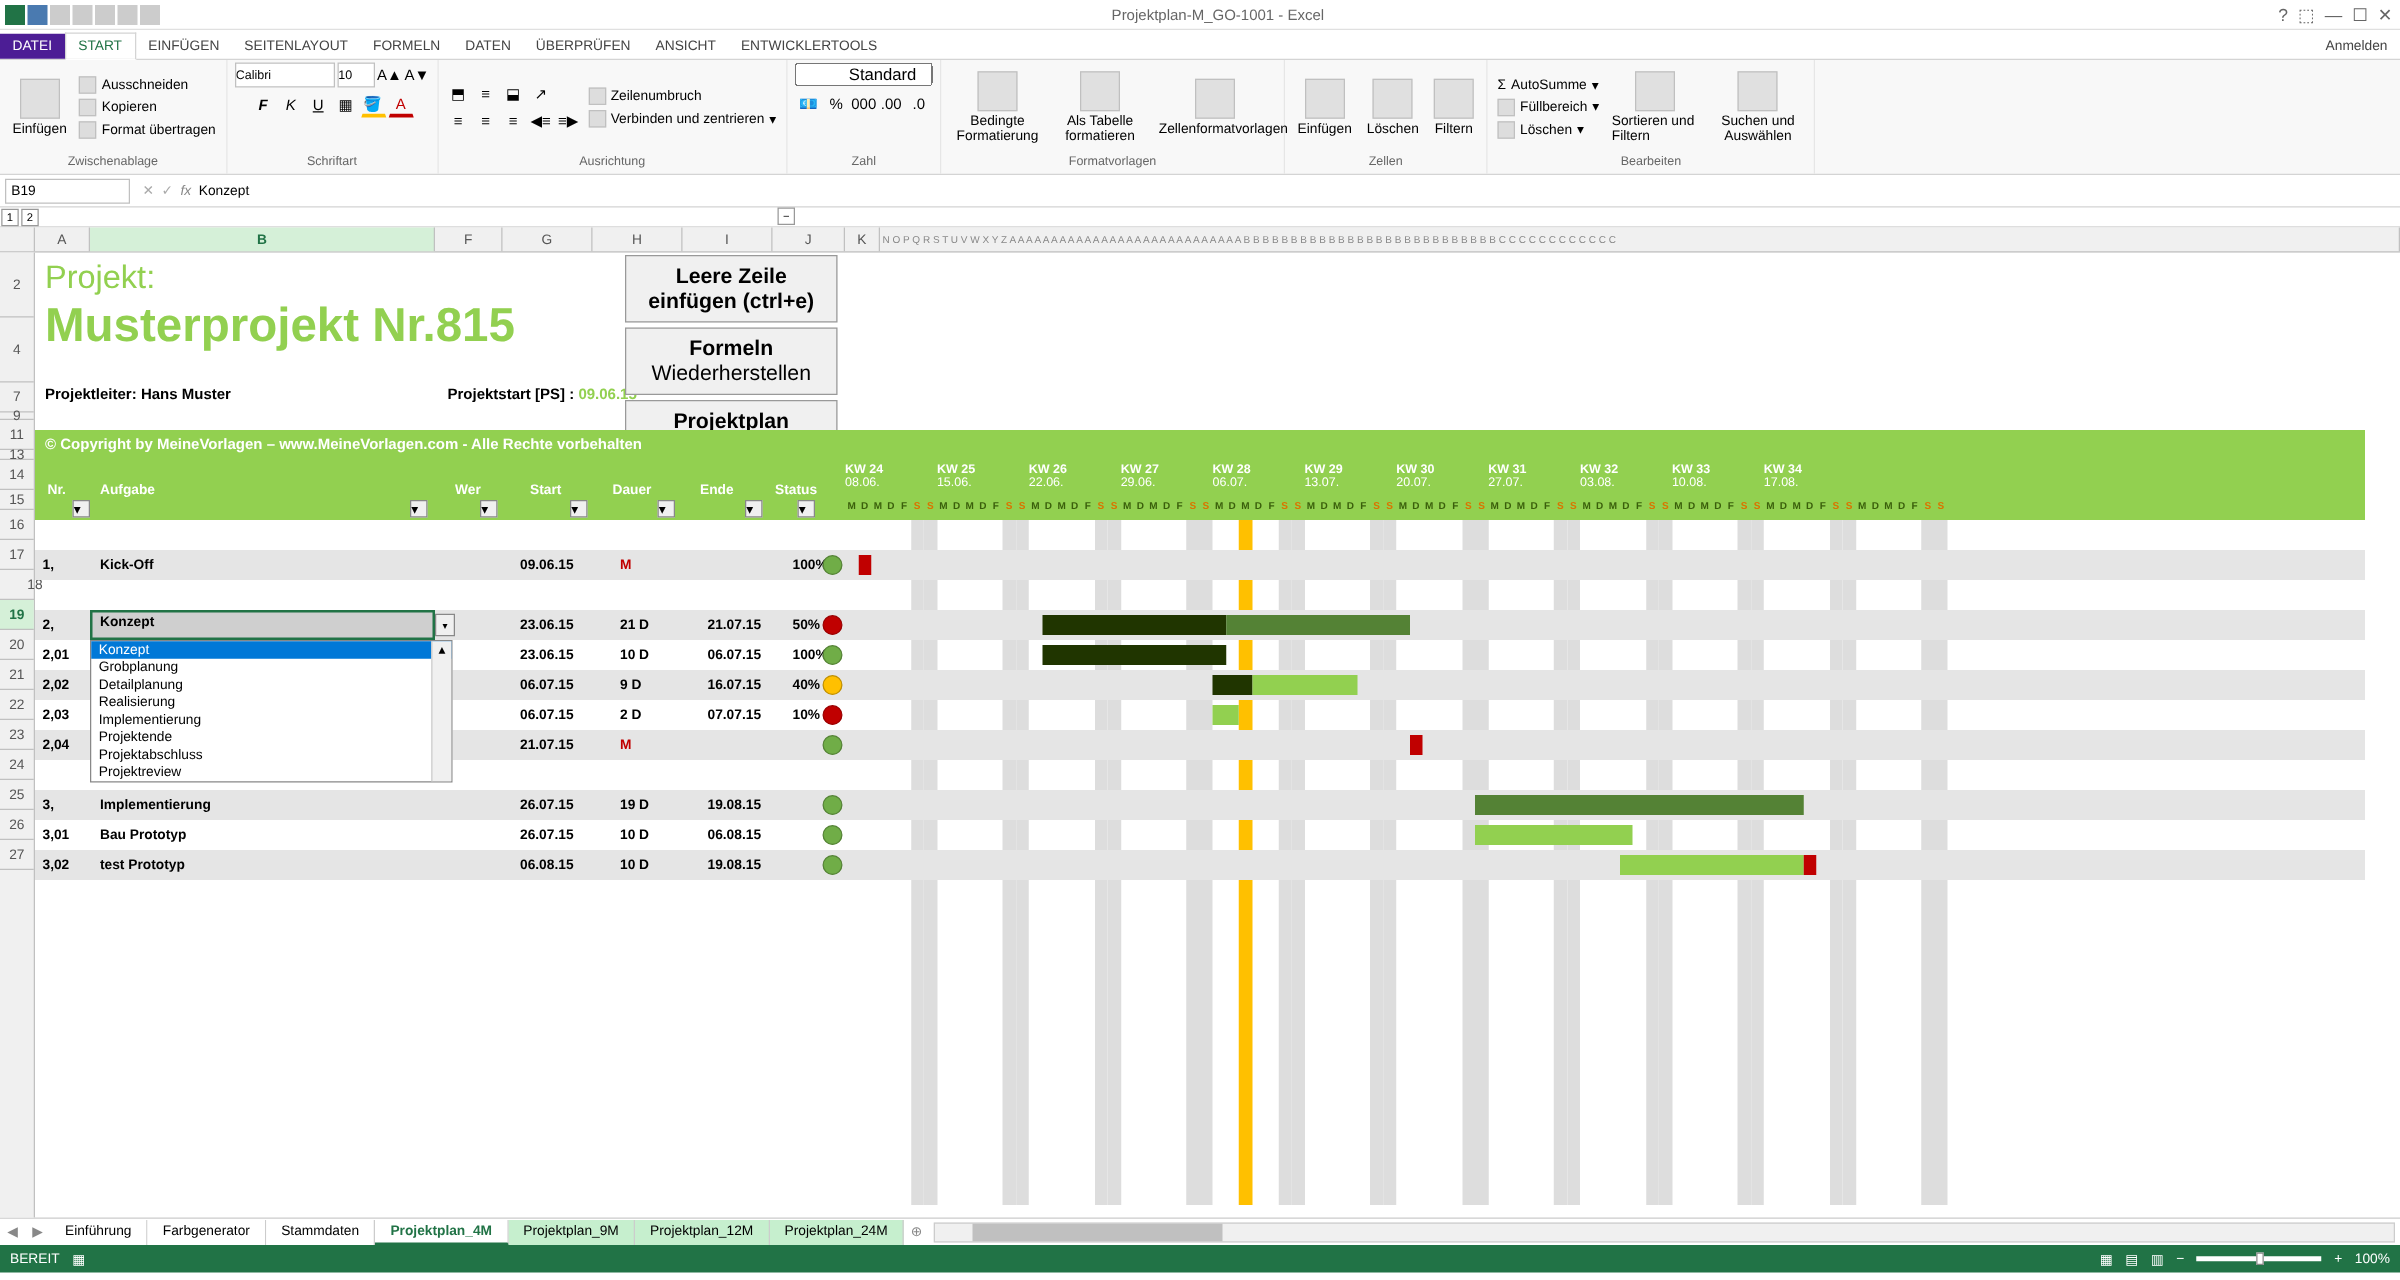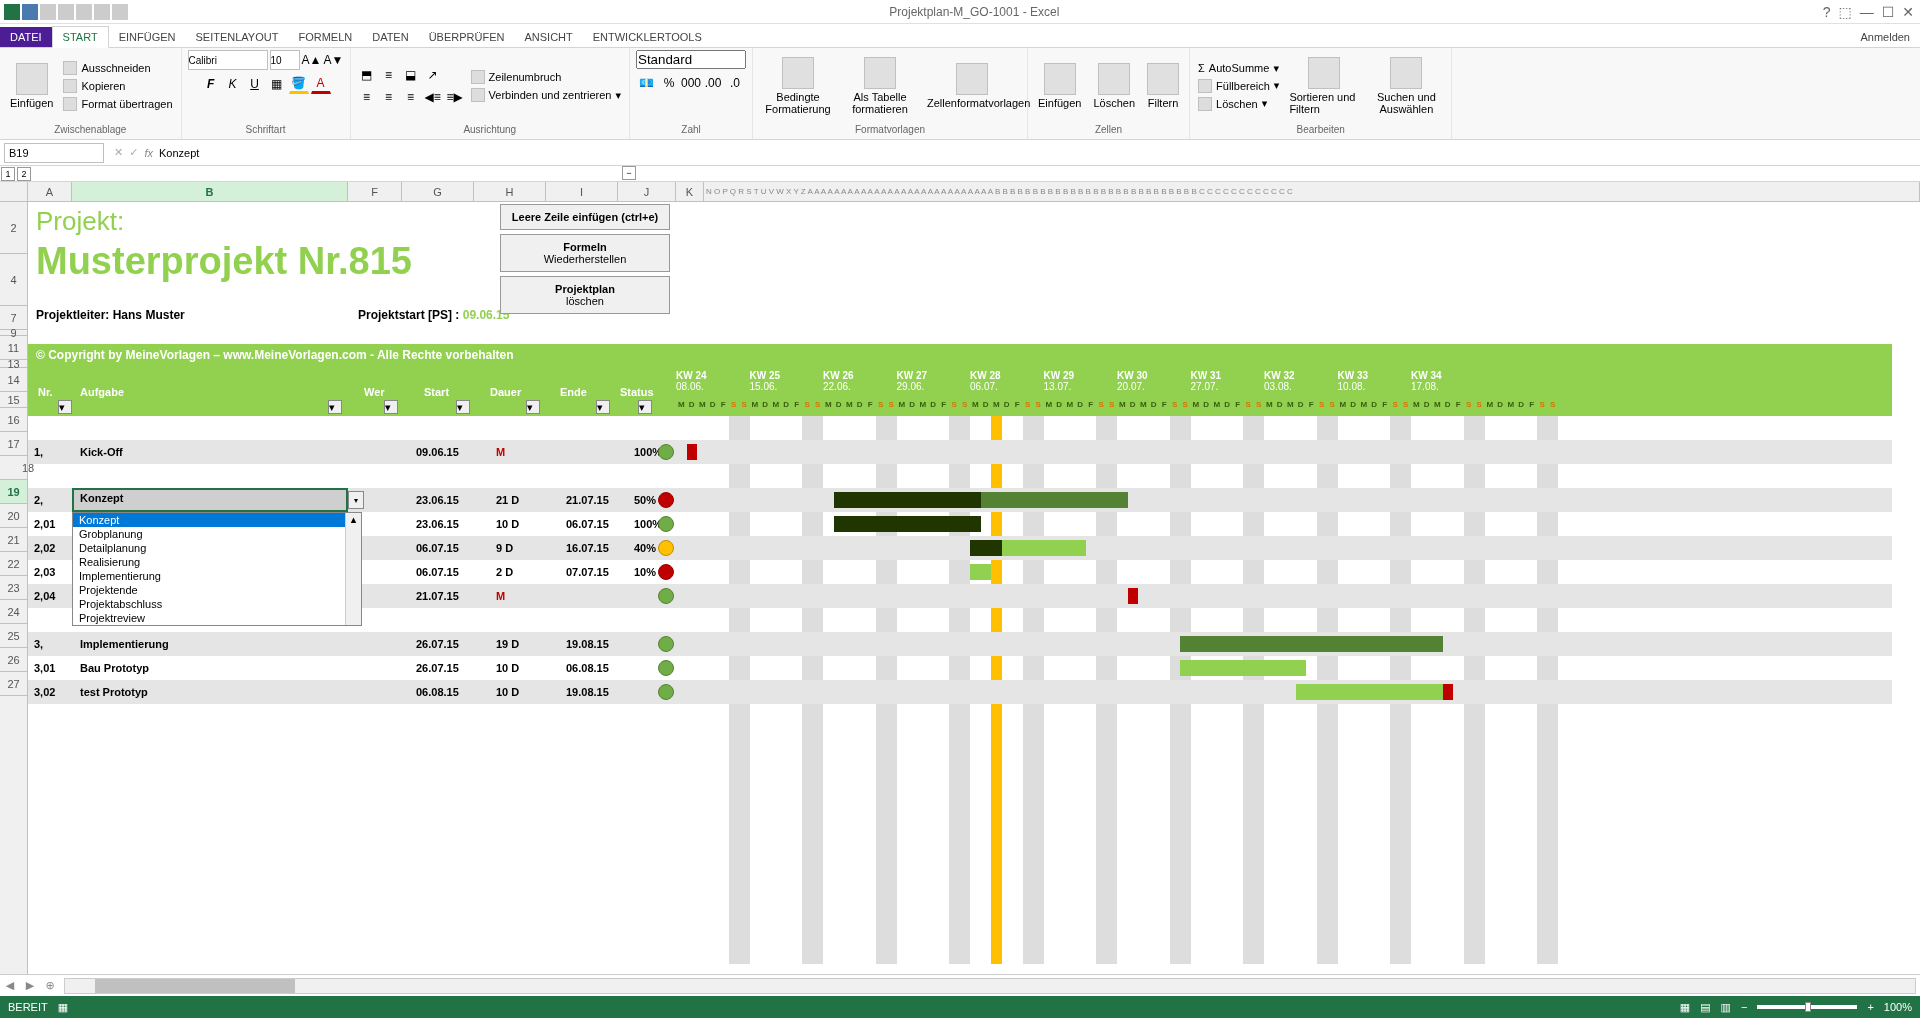--- a/index.html
+++ b/index.html
@@ -43,21 +43,21 @@
 .row-headers { width: 28px; background: #f0f0f0; border-right: 1px solid #c0c0c0; }
 .row-headers .rh { border-bottom: 1px solid #c0c0c0; text-align: center; font-size: 11px; color: #555; display: flex; align-items: center; justify-content: center; }
 .row-headers .rh.sel { background: #d5f0d8; color: #217346; font-weight: bold; }
 .grid { position: relative; flex: 1; overflow: hidden; }
 .project-title { position: absolute; left: 8px; top: 4px; font-size: 26px; color: #92D050; font-weight: 400; }
 .project-name { position: absolute; left: 8px; top: 38px; font-size: 38px; color: #92D050; font-weight: bold; }
 .project-meta { position: absolute; left: 8px; top: 106px; font-size: 12px; font-weight: bold; }
 .project-meta2 { position: absolute; left: 330px; top: 106px; font-size: 12px; font-weight: bold; }
 .project-meta2 .date { color: #92D050; }
 .btns-group { position: absolute; left: 472px; top: 2px; width: 170px; }
-.ex-btn { background: #f0f0f0; border: 1px solid #999; padding: 6px 8px; text-align: center; font-size: 11px; margin-bottom: 4px; cursor: pointer; }
+.ex-btn { background: #f0f0f0; border: 1px solid #999; padding: 6px 8px; text-align: center; font-size: 17px; margin-bottom: 4px; cursor: pointer; }
 .ex-btn b { font-weight: bold; }
 .copyright-bar { position: absolute; left: 0; top: 142px; height: 24px; width: 1864px; background: #92D050; color: #fff; font-size: 12px; font-weight: bold; padding: 4px 8px; }
 .header-row { position: absolute; left: 0; top: 166px; height: 48px; width: 1864px; background: #92D050; }
 .header-row .hdr { position: absolute; color: #fff; font-size: 11px; font-weight: bold; }
 .header-row .filter { position: absolute; bottom: 2px; width: 14px; height: 14px; background: #f0f0f0; border: 1px solid #888; }
 .kw-label { position: absolute; color: #fff; font-size: 10px; line-height: 11px; }
 .day-row { position: absolute; left: 648px; top: 198px; height: 14px; width: 1216px; display: flex; }
 .day-row span { width: 10.5px; text-align: center; font-size: 8px; color: #3a5f0b; font-weight: bold; }
 .day-row span.we { color: #d97500; }
 .gantt-row { position: absolute; left: 0; height: 24px; width: 1864px; }
@@ -203,21 +203,21 @@
             <span class="ico"></span>
             <span>Zeilenumbruch</span>
           </div>
         <div class="rbtn-sm"><span class="ico"></span><span>Verbinden und zentrieren</span> ▾</div>
       </div>
     </div>
     <div class="label">Ausrichtung</div>
   </div>
   <div class="ribbon-group">
     <div class="body stack">
-      <input style="width: 110px;" value="Standard">
+      <input style="width: 110px; padding-left: 41px;" value="Standard">
       <div class="font-row">
         <span class="toggle">💶</span>
         <span class="toggle">%</span>
         <span class="toggle">000</span>
         <span class="toggle">.00</span>
         <span class="toggle">.0</span>
       </div>
     </div>
     <div class="label">Zahl</div>
   </div>
@@ -644,20 +644,29 @@
         <div class="item">Projektende</div>
         <div class="item">Projektabschluss</div>
         <div class="item">Projektreview</div>
       </div>
   </div>
 </div>
 
 <div class="tabs-bar">
   <span class="navbtn">◀</span>
   <span class="navbtn">▶</span>
+  <div id="sheet-tabs" style="display:flex">
+      <div class="tab">Einführung</div>
+      <div class="tab">Farbgenerator</div>
+      <div class="tab">Stammdaten</div>
+      <div class="tab active">Projektplan_4M</div>
+      <div class="tab green">Projektplan_9M</div>
+      <div class="tab green">Projektplan_12M</div>
+      <div class="tab green">Projektplan_24M</div>
+    </div>
   <span class="navbtn">⊕</span>
   <div class="scroll-h">
       <div class="thumb"></div>
     </div>
 </div>
 
 <div class="status-bar">
   <span>BEREIT</span>
   <span style="margin-left:10px">▦</span>
   <div class="right">

